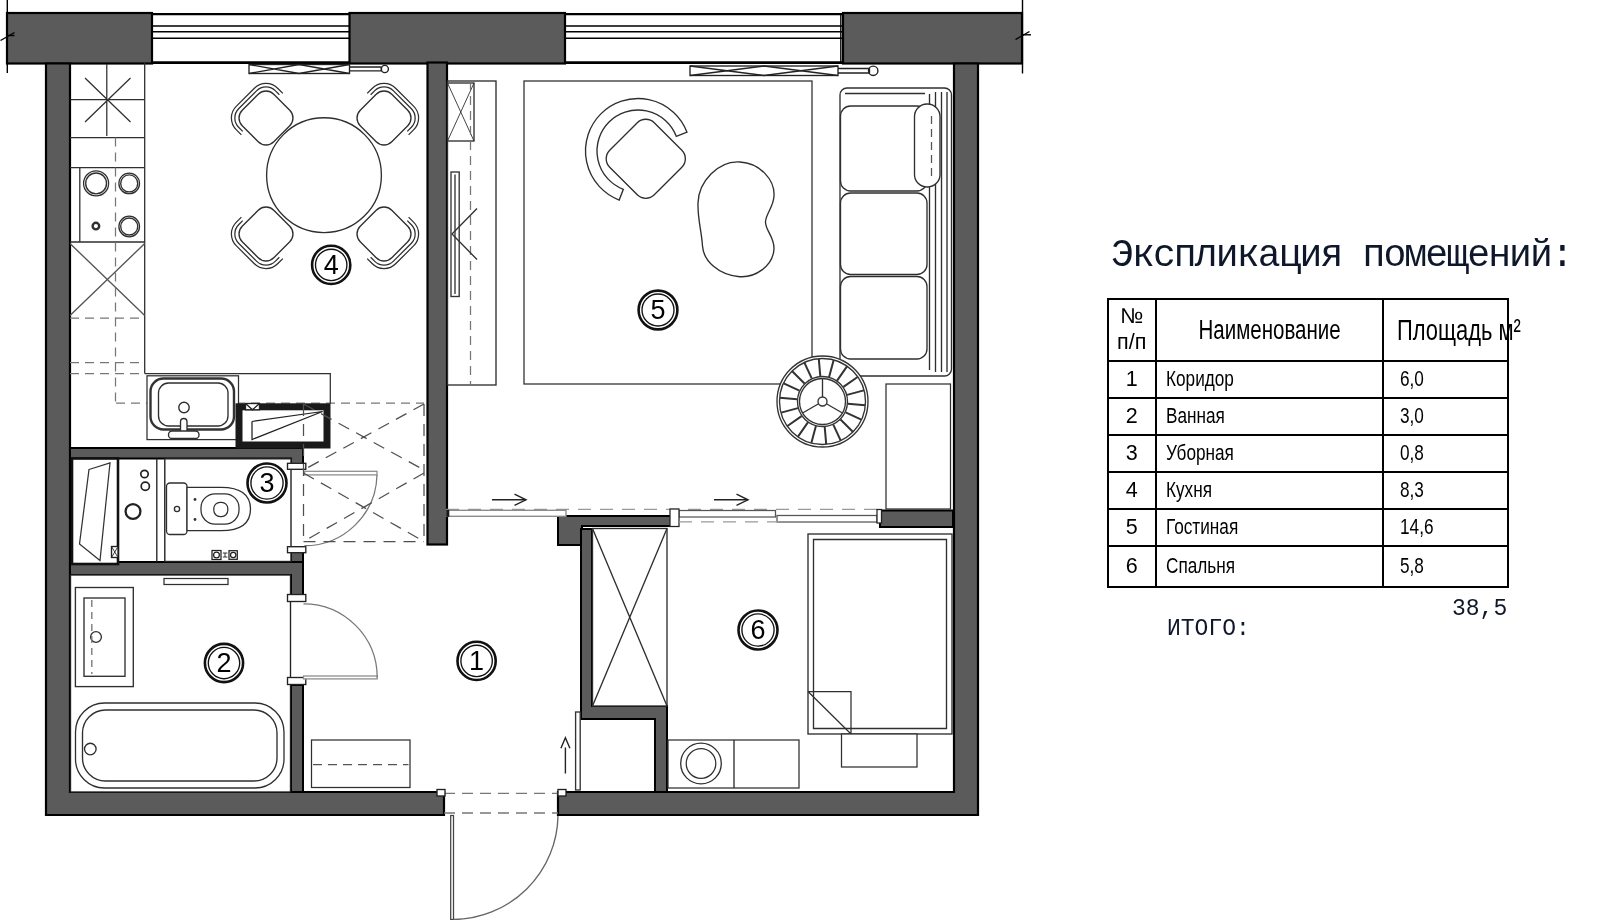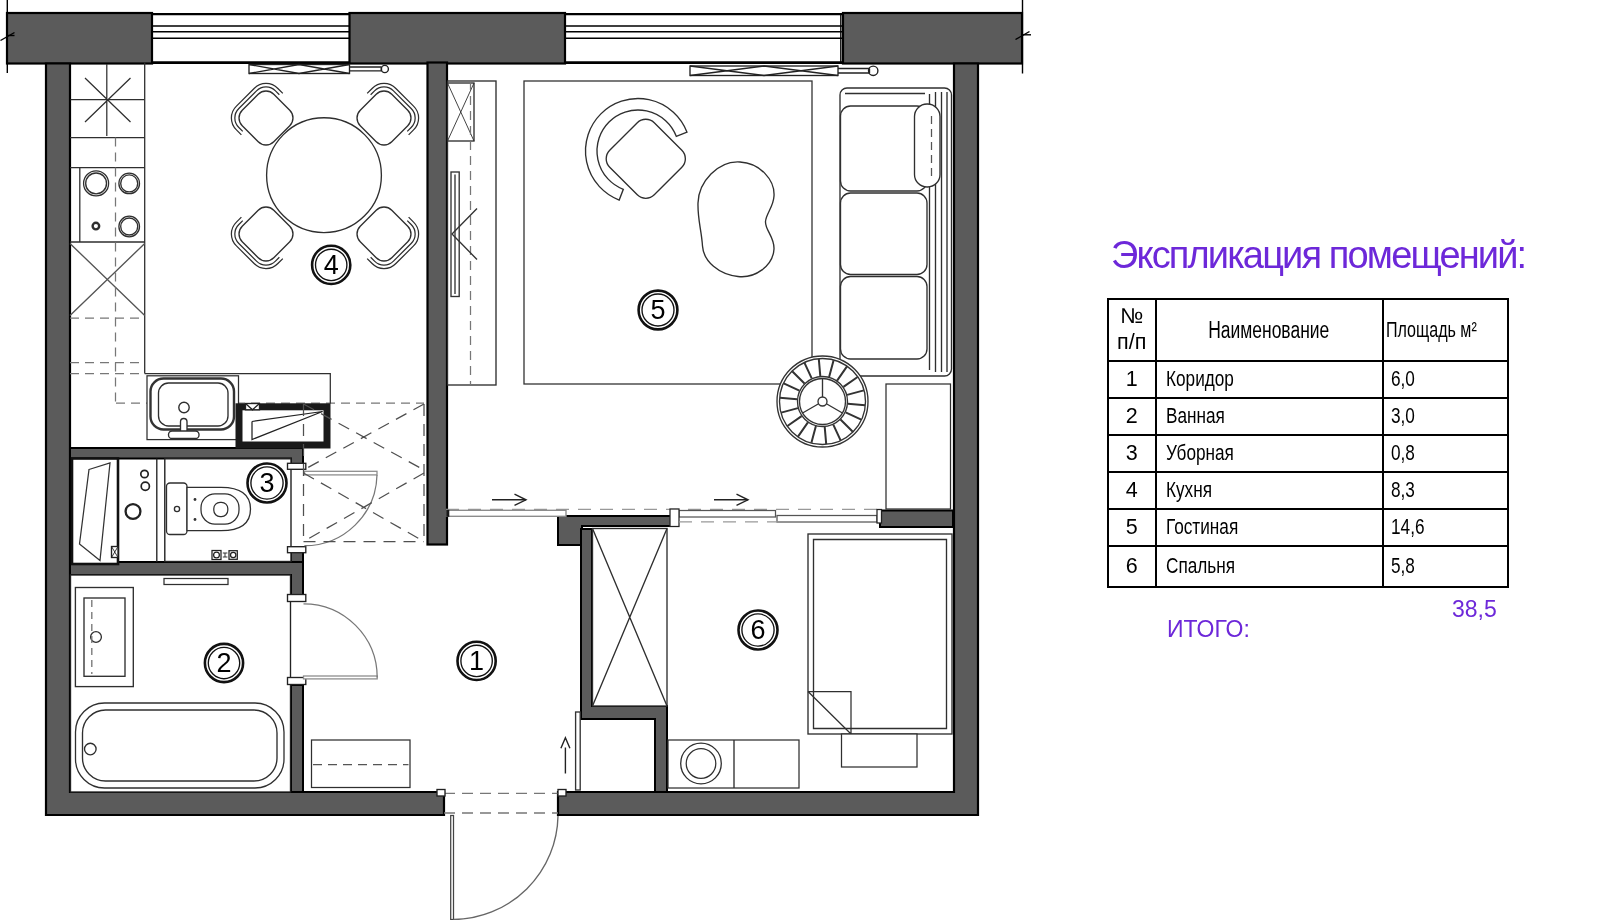--- a/index.html
+++ b/index.html
@@ -1,26 +1,26 @@
 <!DOCTYPE html>
 <html><head>
 <meta charset="utf-8">
 <style>
 html,body{margin:0;padding:0;background:#fff;width:1600px;height:920px;overflow:hidden;}
 *{box-sizing:border-box;}
 body{font-family:"Liberation Sans",sans-serif;-webkit-font-smoothing:antialiased;}
 #plan{position:absolute;left:0;top:0;}
-.t{position:absolute;color:#6d28d9;white-space:nowrap;}
+.t{position:absolute;color:#0f172a;white-space:nowrap;font-family:Liberation Mono, monospace;}
 table.leg{position:absolute;left:1106.7px;top:298px;border-collapse:collapse;table-layout:fixed;width:401px;}
 table.leg td{border:2px solid #000;font-size:21.5px;color:#000;padding:0;vertical-align:middle;}
 table.leg td span{display:inline-block;white-space:nowrap;}
 .sl{transform:scaleX(0.8);transform-origin:0 50%;}
 .sc{transform:scaleX(0.76);transform-origin:50% 50%;}
 table.leg tr td:nth-child(2) .sl{margin-left:9px;}
-table.leg td.a{padding-left:7px;}
+table.leg td.a{padding-left:16px;}
 </style>
 </head>
 <body>
 <svg id="plan" width="1600" height="920" viewBox="0 0 1600 920" fill="none">
 <defs>
 <g id="chair">
   <g transform="rotate(45)">
   <path d="M -7,-25.9 L -12.5,-25.9 A 13.2,13.2 0 0 0 -25.9,-12.5 L -25.9,12.5 A 13.2,13.2 0 0 0 -12.5,25.9 L -7,25.9" stroke="#2f2f2f" stroke-width="1.25"></path>
   <path d="M -5.5,-29.3 L -12.5,-29.3 A 16.5,16.5 0 0 0 -29.3,-12.5 L -29.3,12.5 A 16.5,16.5 0 0 0 -12.5,29.3 L -5.5,29.3" stroke="#2f2f2f" stroke-width="1.25"></path>
   <rect x="-22.3" y="-22.3" width="44.6" height="44.6" rx="11" fill="#fff" stroke="#2f2f2f" stroke-width="1.35"></rect>
@@ -381,22 +381,22 @@
 
 <table class="leg">
 <colgroup>
       <col style="width:48px">
       <col style="width:227px">
       <col style="width:125px">
     </colgroup>
 <tbody>
       <tr style="height:62px">
         <td style="text-align:center;line-height:1.2;font-size:21.5px;">№<br>п/п</td>
-        <td style="text-align:center;font-size:23px;"><span class="sc">Наименование</span></td>
-        <td style="padding-left:2px;font-size:22px;"><span class="sl" style="transform:scaleX(0.73)">Площадь м²</span></td>
+        <td style="text-align:center;font-size:27px;"><span class="sc">Наименование</span></td>
+        <td style="padding-left:13px;font-size:30px;"><span class="sl" style="transform:scaleX(0.73)">Площадь м²</span></td>
       </tr>
 <tr style="height:37px">
         <td style="text-align:center;">1</td>
         <td><span class="sl">Коридор</span></td>
         <td class="a"><span class="sl">6,0</span></td>
       </tr>
 <tr style="height:37px">
         <td style="text-align:center;">2</td>
         <td><span class="sl">Ванная</span></td>
         <td class="a"><span class="sl">3,0</span></td>

